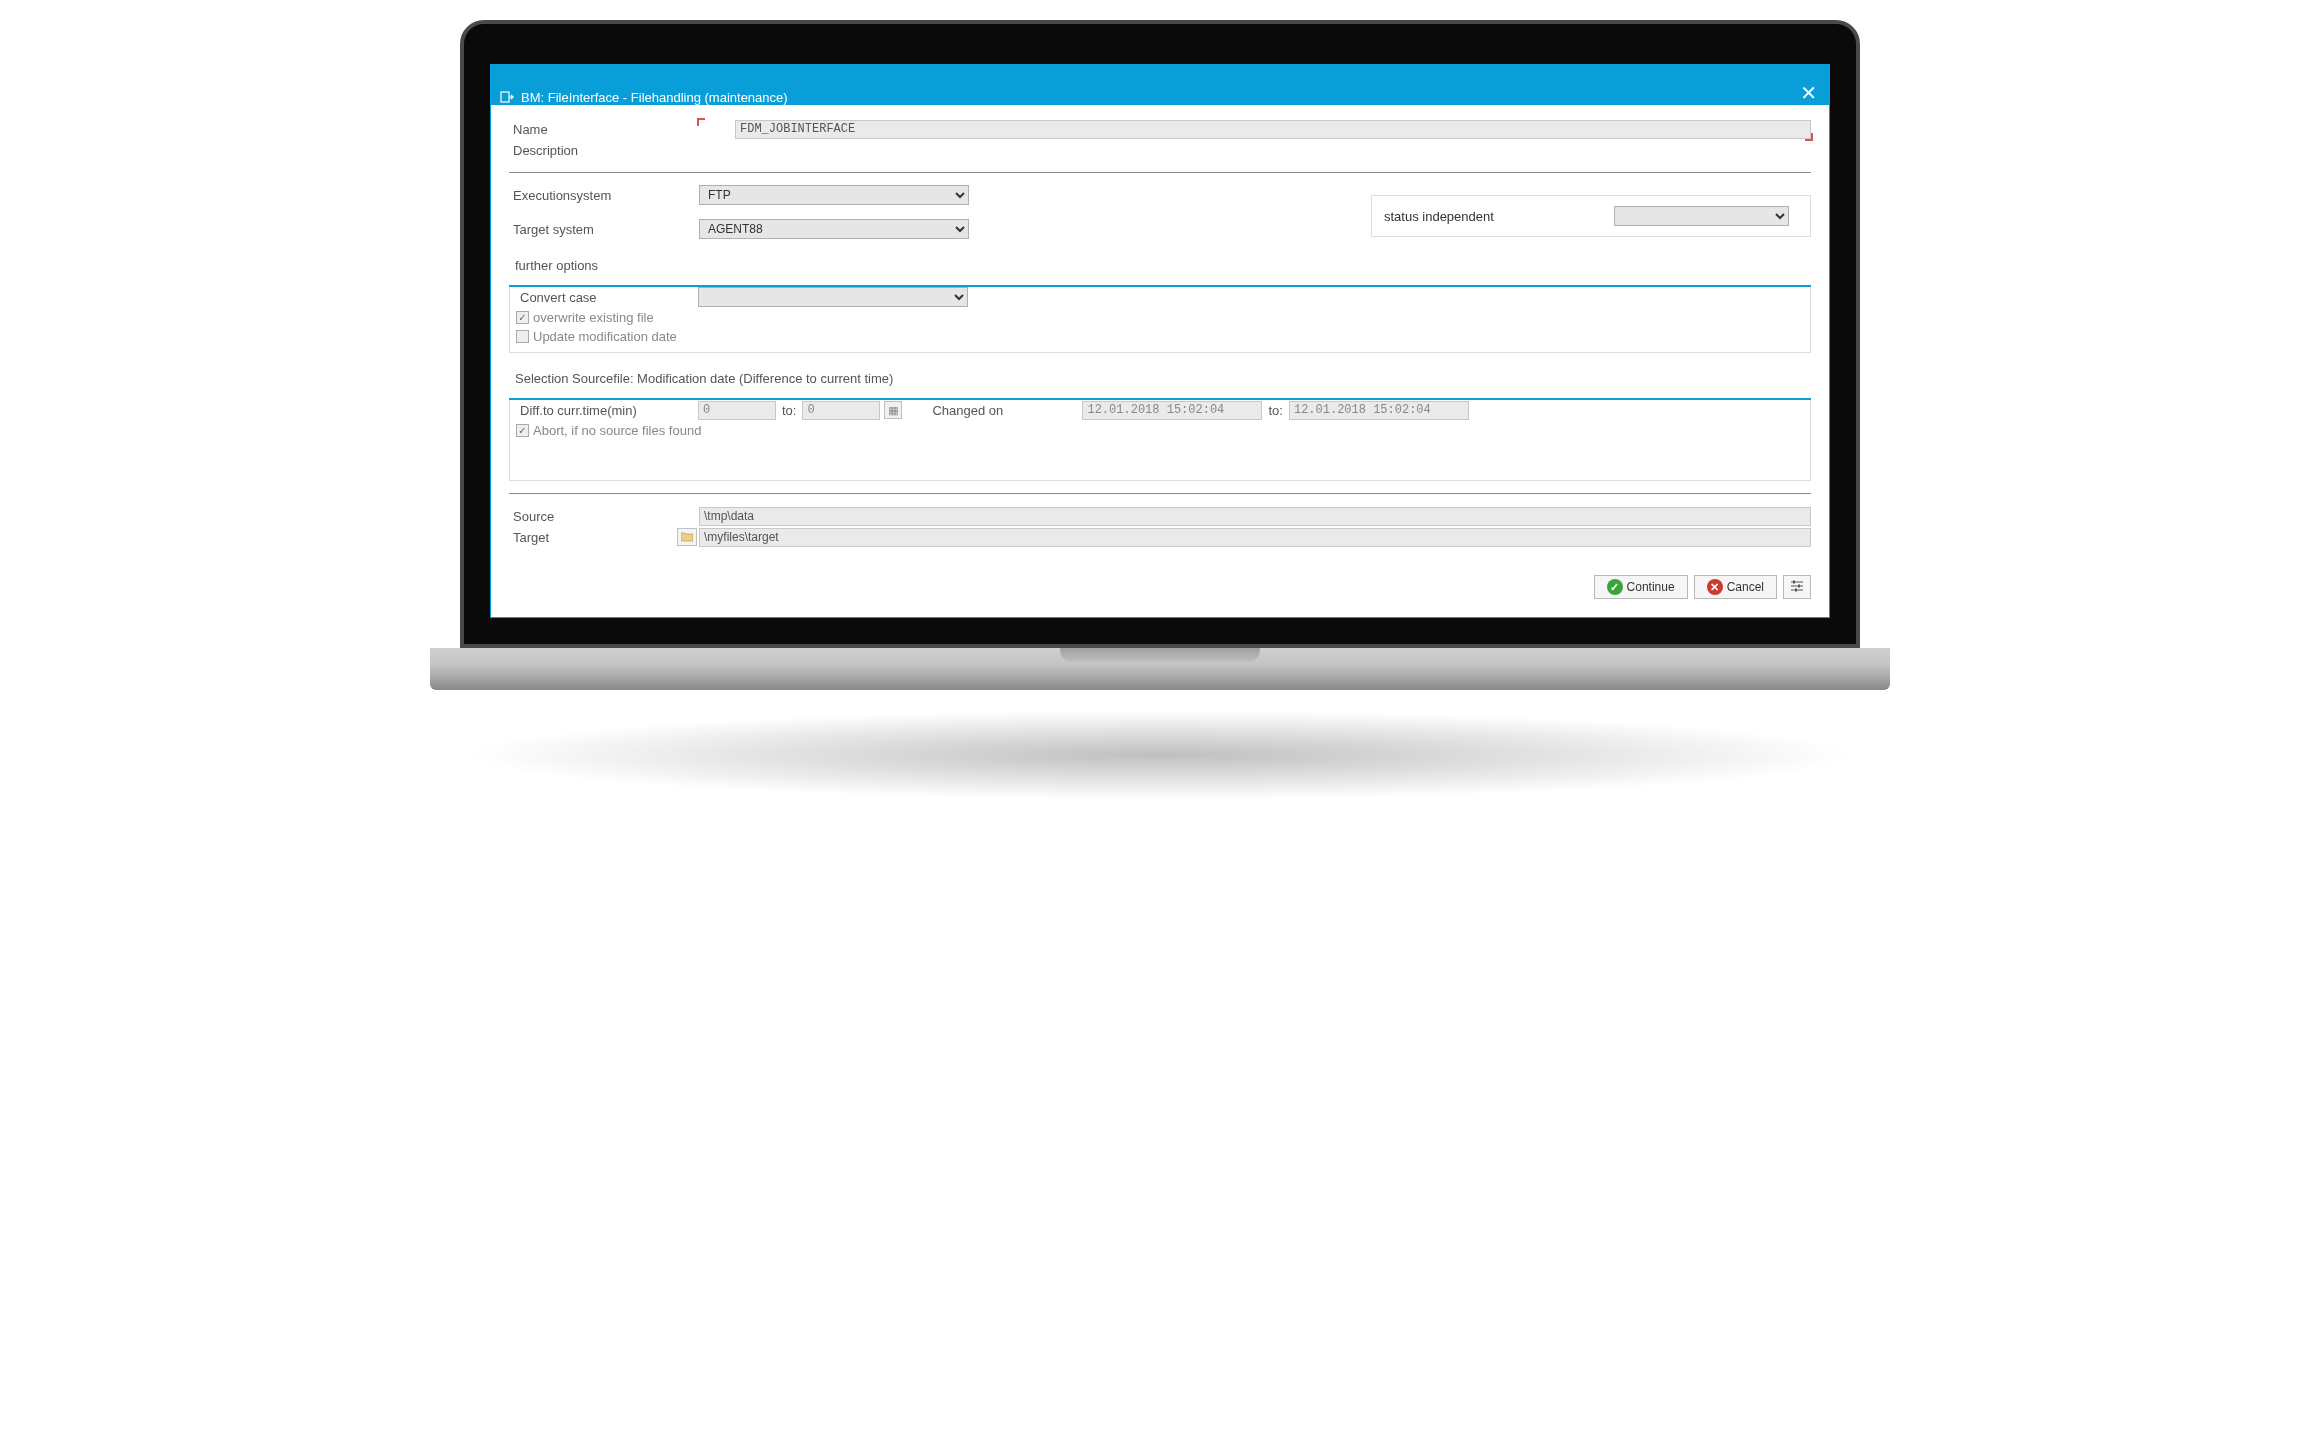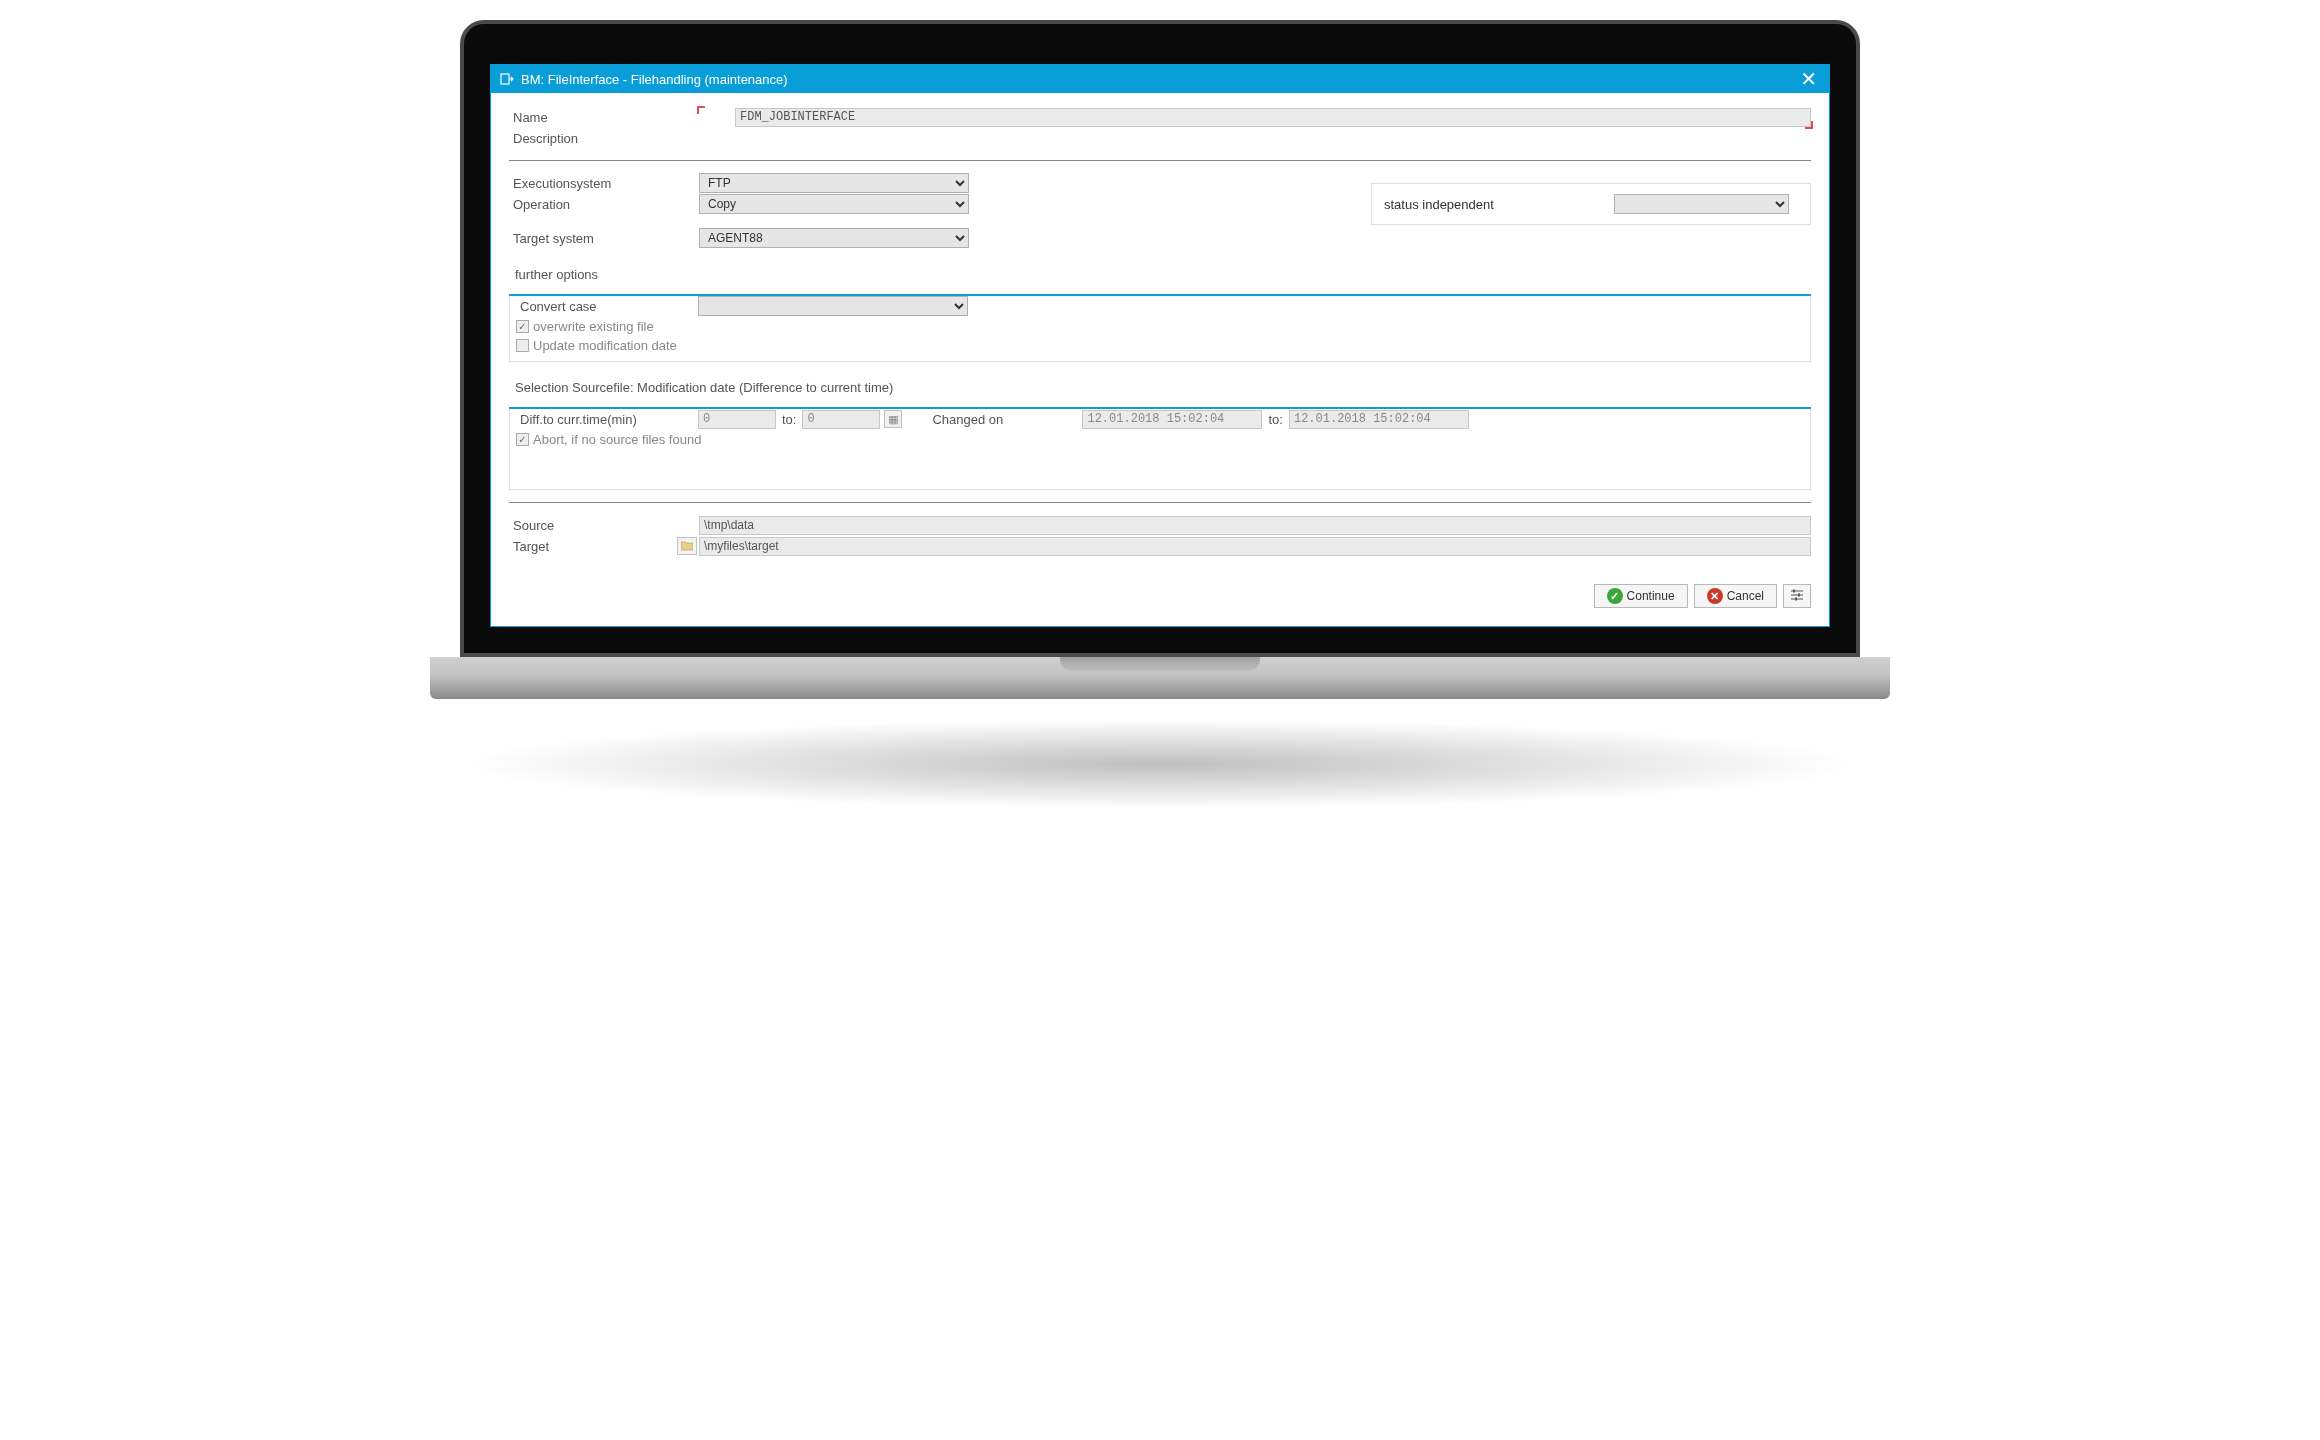--- a/index.html
+++ b/index.html
@@ -55,23 +55,23 @@
 
 .window {
   background: #fff;
   border: 1px solid #0a9ed9;
   font-size: 13px;
   color: #333;
 }
 .titlebar {
   background: #0a9ed9;
   color: #fff;
-  height: 28px;
-  display: flex;
-  align-items: center;
+  height: 40px;
+  display: flex;
+  align-items: flex-end;
   padding: 0 8px;
 }
 .titlebar-icon {
   width: 16px;
   height: 16px;
   margin-right: 6px;
   display: inline-flex;
   align-items: center;
   justify-content: center;
 }
@@ -305,26 +305,20 @@
         </div>
 
         <hr class="divider">
 
         <div class="two-col">
           <div class="left">
             <div class="row">
               <div class="label-col">Executionsystem</div>
               <select class="combo w270">
                 <option>FTP</option>
-              </select>
-            </div>
-            <div class="row">
-              <div class="label-col">Operation</div>
-              <select class="combo w270">
-                <option>Copy</option>
               </select>
             </div>
             <div class="row" style="margin-top:14px;">
               <div class="label-col">Target system</div>
               <select class="combo w270">
                 <option>AGENT88</option>
               </select>
             </div>
           </div>
           <div class="right">

